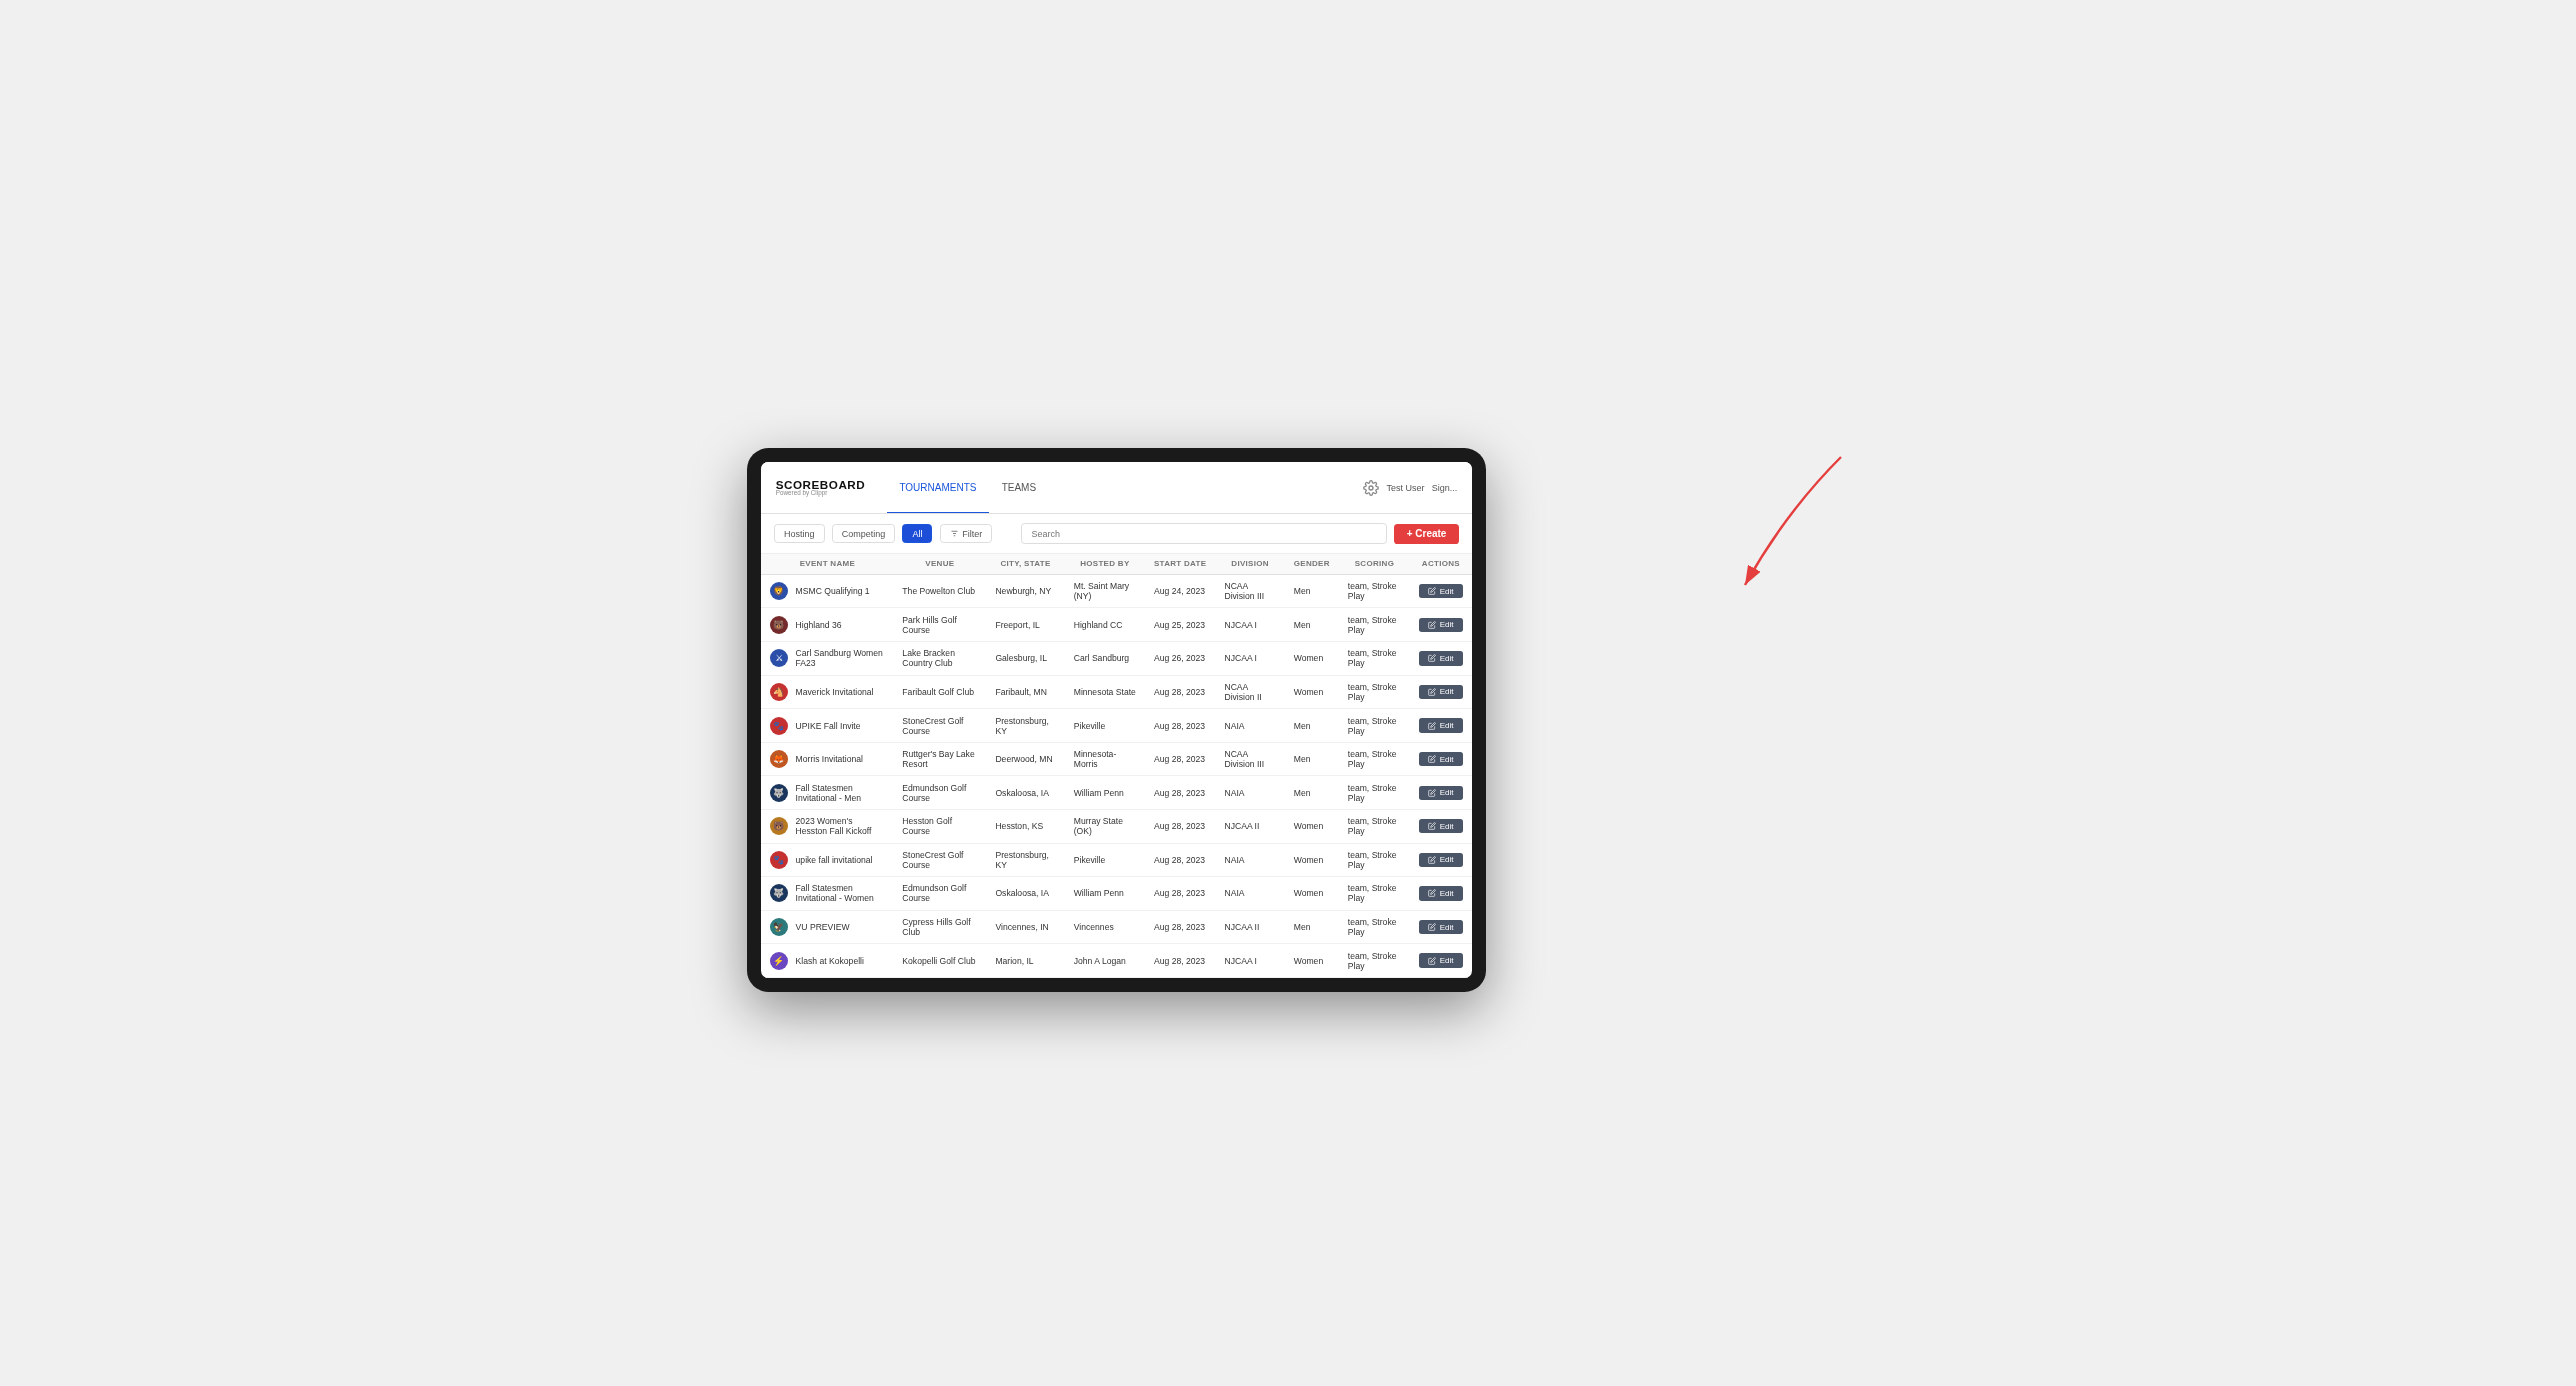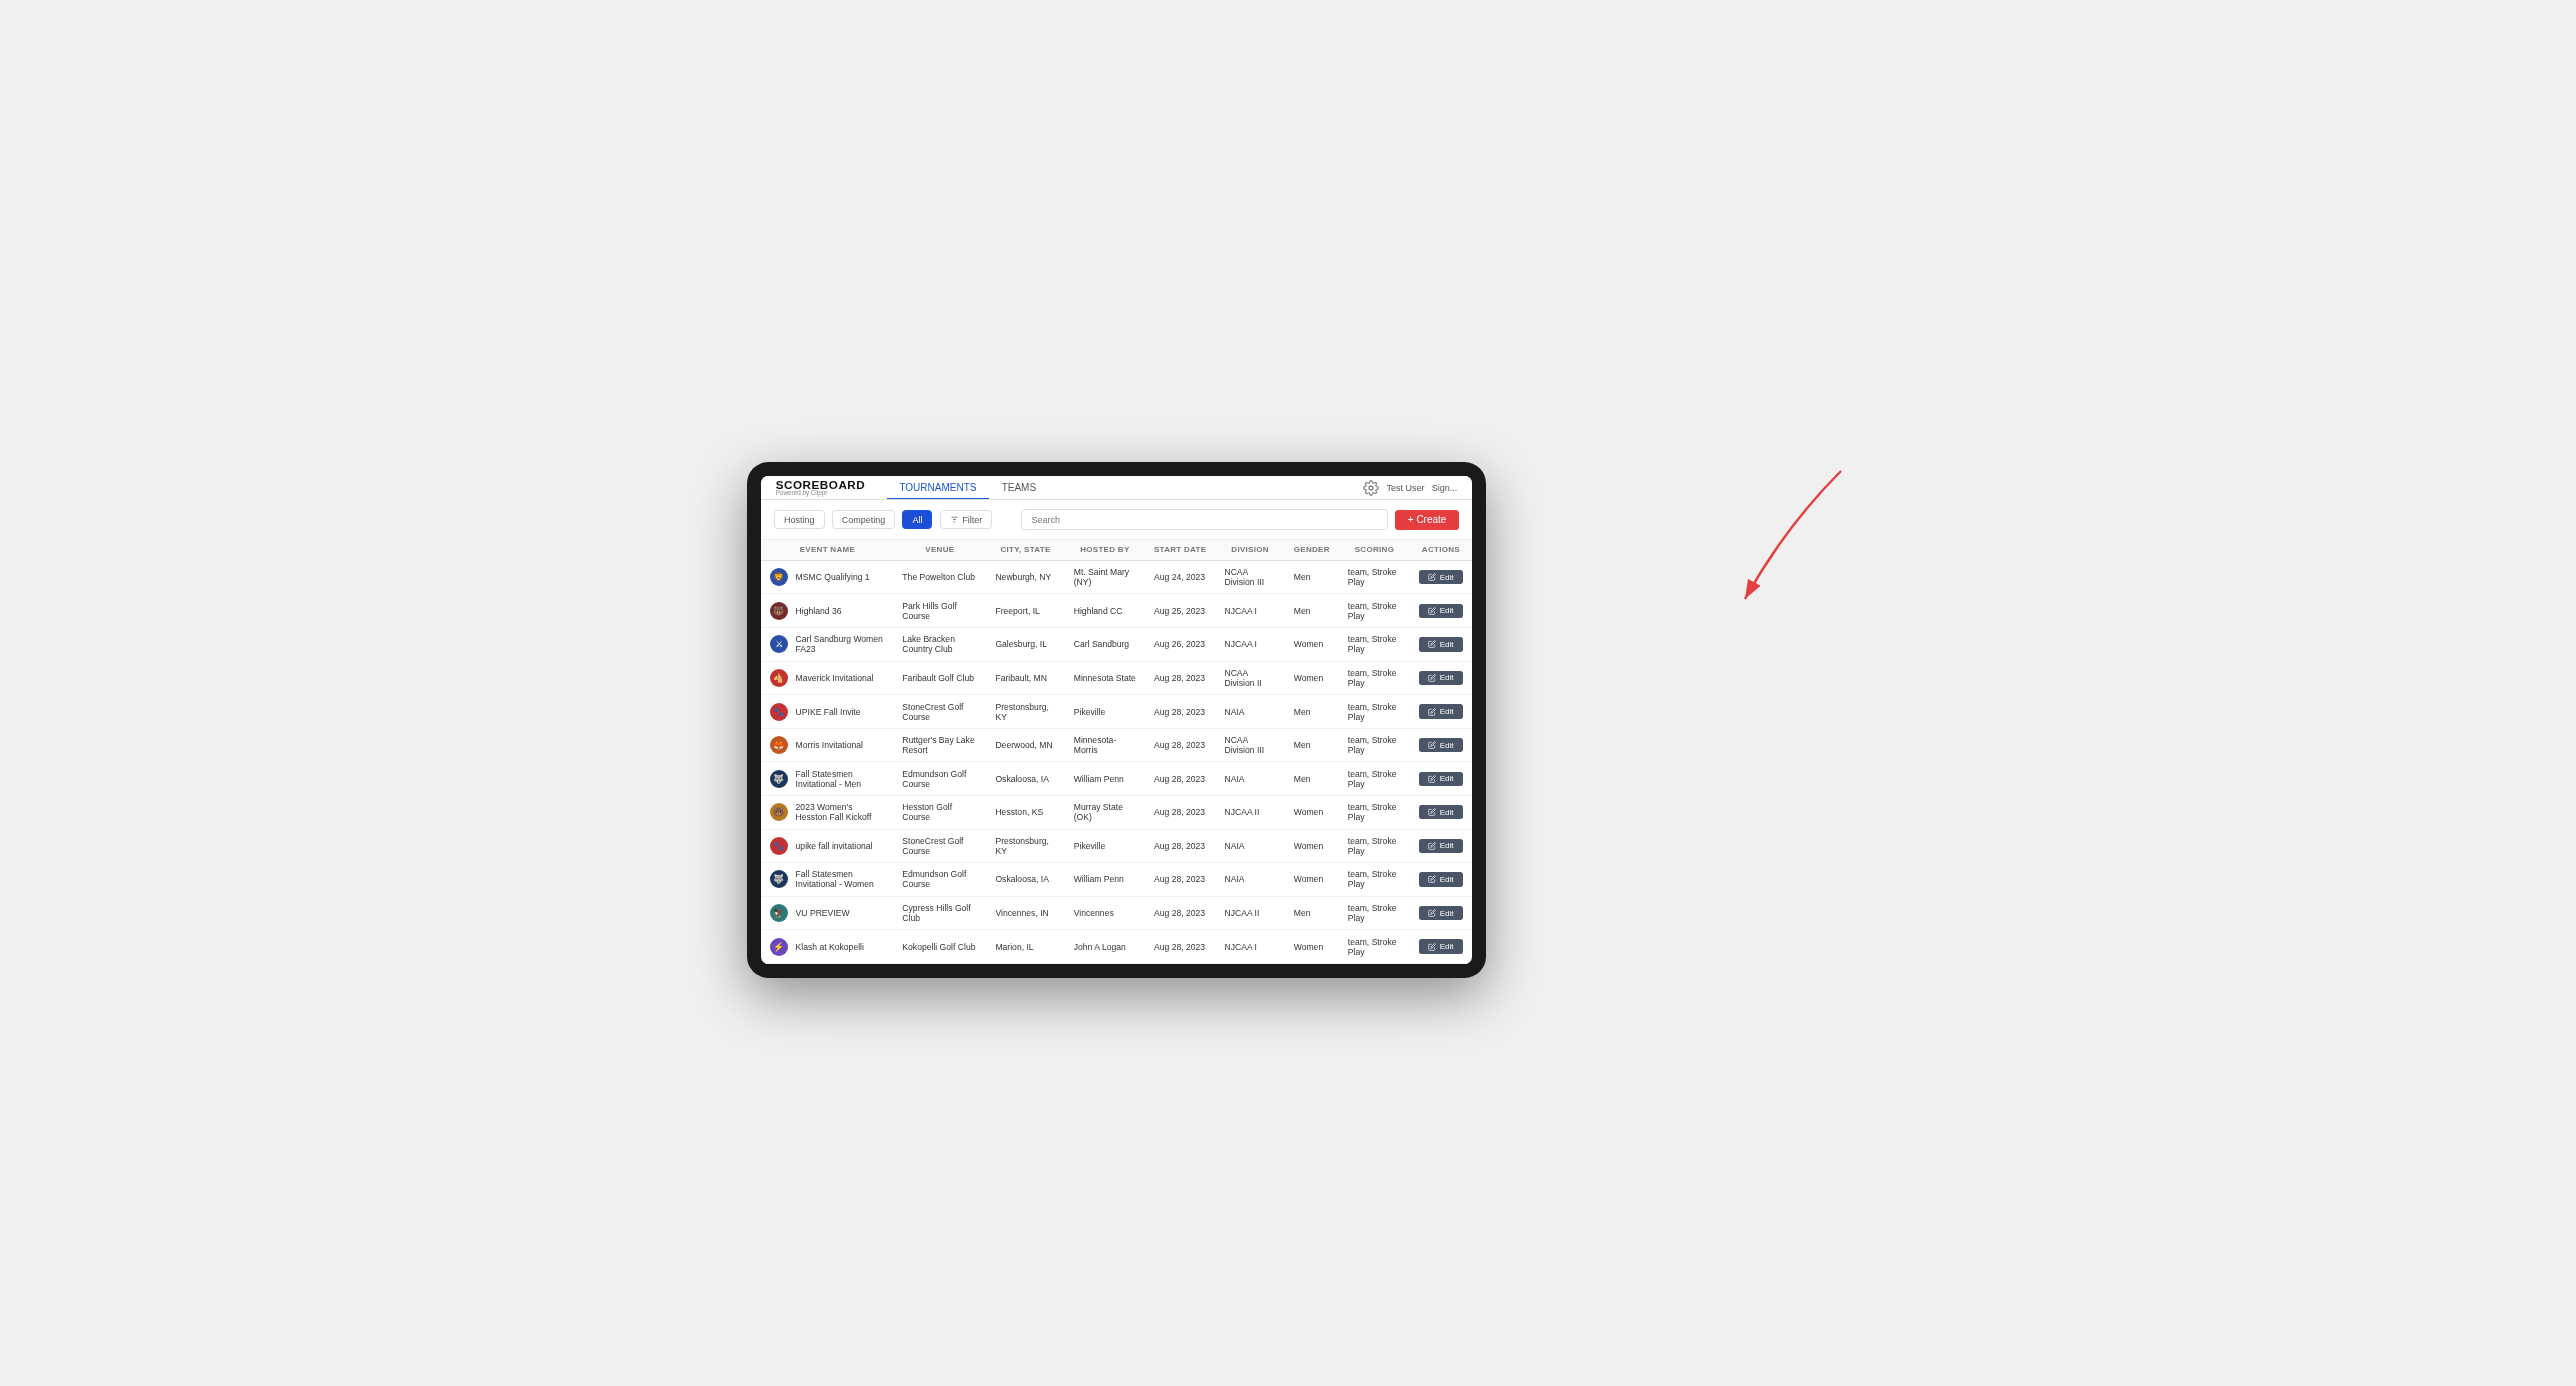--- a/index.html
+++ b/index.html
@@ -53,21 +53,21 @@
       min-height: 433px;
     }
 
     
     .app-header {
       background: #fff;
       border-bottom: 0.9px solid #e0e0e0;
       display: flex;
       align-items: center;
       padding: 0 14.4px;
-      height: 24px;
+      height: 52px;
       gap: 21.6px;
     }
 
     .logo-area {
       display: flex;
       flex-direction: column;
       line-height: 1;
     }
     .logo-text {
       font-size: 11.7px;
@@ -174,21 +174,21 @@
       outline: none;
     }
 
     .create-btn {
       padding: 4.5px 12.6px;
       background: #e53e3e;
       color: #fff;
       border: none;
       border-radius: 3.6px;
       font-size: 10px;
-      font-weight: 400;
+      font-weight: 700;
       cursor: pointer;
       display: flex;
       align-items: center;
       gap: 3.6px;
       white-space: nowrap;
     }
 
     
     .data-table {
       width: 100%;

